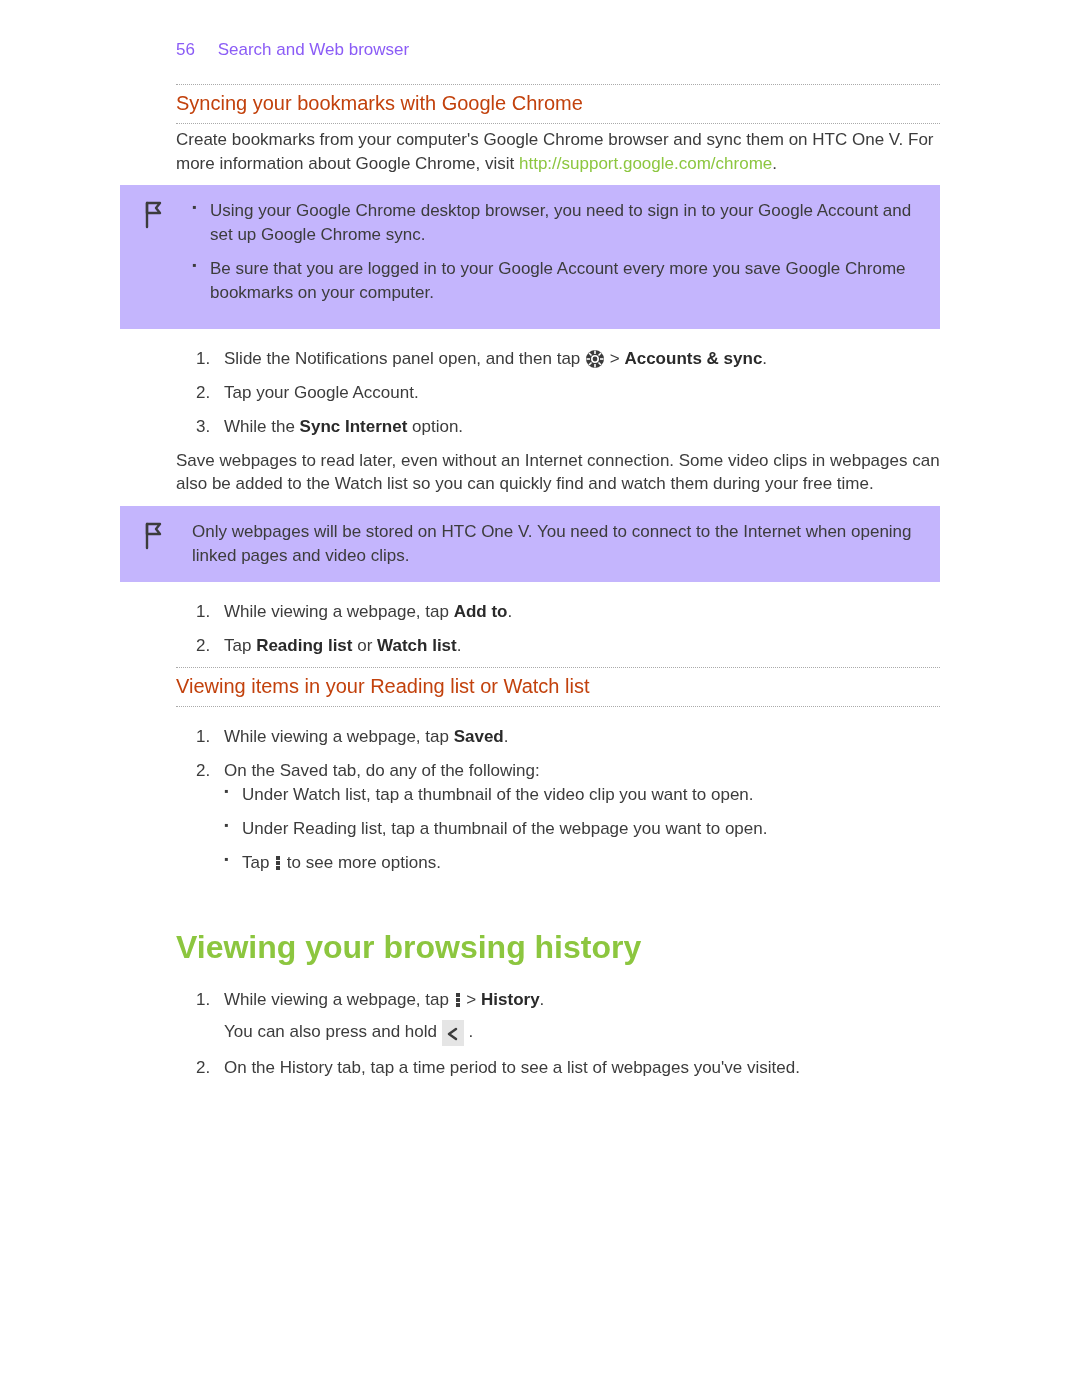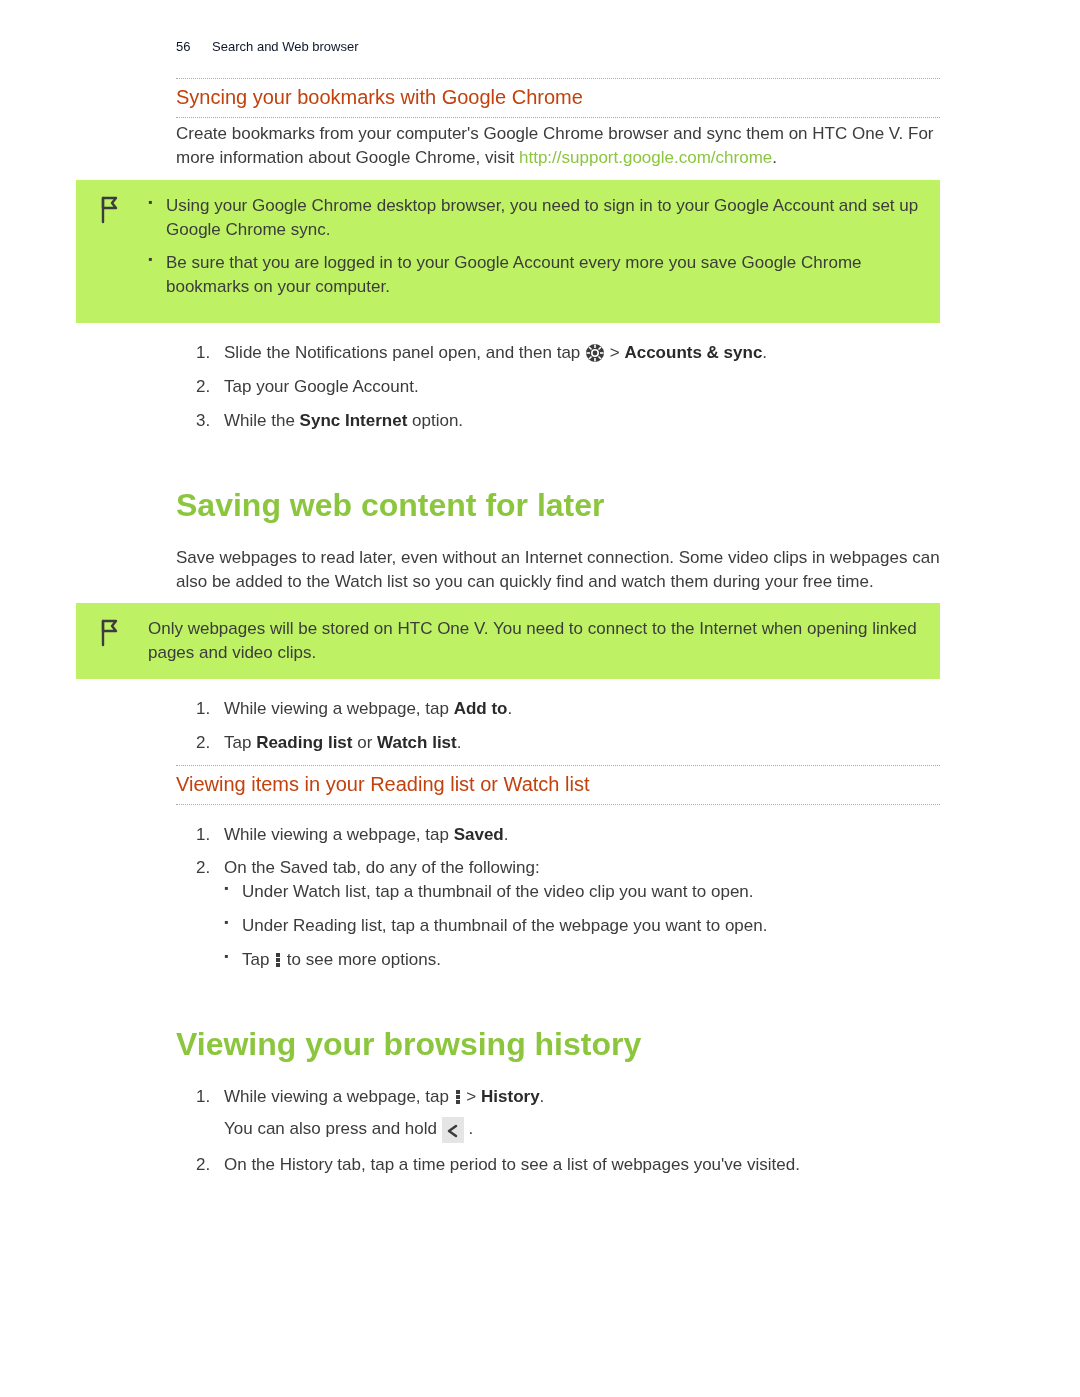--- a/index.html
+++ b/index.html
@@ -16,22 +16,22 @@
     min-height: 1397px;
     position: relative;
     box-sizing: border-box;
     padding: 38px 0 60px 0;
   }
   .content {
     margin-left: 176px;
     margin-right: 140px;
   }
   .header-line {
-    font-size: 13px;
-    color: #0f172a;
+    font-size: 17px;
+    color: #8b5cf6;
     margin-bottom: 22px;
   }
   .page-number { margin-right: 18px; }
   .dotted-rule {
     border: none;
     border-top: 1px dotted #aaa;
     margin: 0;
     height: 0;
   }
   .h3-green {
@@ -42,22 +42,22 @@
   }
   .h2-green {
     color: #8cc63f;
     font-size: 32px;
     font-weight: 700;
     margin: 50px 0 18px 0;
   }
   p { margin: 4px 0 10px 0; }
   a.link { color: #8cc63f; text-decoration: none; }
   .callout {
-    background: #bef264;
-    margin-left: 76px;
+    background: #c4b5fd;
+    margin-left: 120px;
     margin-right: 140px;
     padding: 14px 12px 14px 24px;
     position: relative;
     box-sizing: border-box;
   }
   .callout .flag-holder {
     position: absolute;
     left: 24px;
     top: 16px;
     width: 26px;
@@ -178,21 +178,20 @@
       <li>
         <span class="num">2.</span>
         <span>Tap your Google Account.</span>
       </li>
       <li>
         <span class="num">3.</span>
         <span>While the </span><span class="b">Sync Internet</span><span> option.</span>
       </li>
     </ol>
 
-    <div class="h2-green">Saving web content for later</div>
     <p>Save webpages to read later, even without an Internet connection. Some video clips in webpages can also be added to the Watch list so you can quickly find and watch them during your free time.</p>
   </div>
 
   <div class="callout">
     <div class="flag-holder">
       <svg width="22" height="28" viewBox="0 0 22 28">
         <path d="M3 2 v24" stroke="#3c3c3c" stroke-width="2.4" fill="none" stroke-linecap="round"></path>
         <path d="M3 2 h13 l-4 5 l4 5 h-13 z" fill="none" stroke="#3c3c3c" stroke-width="2.4" stroke-linejoin="round"></path>
       </svg>
     </div>

